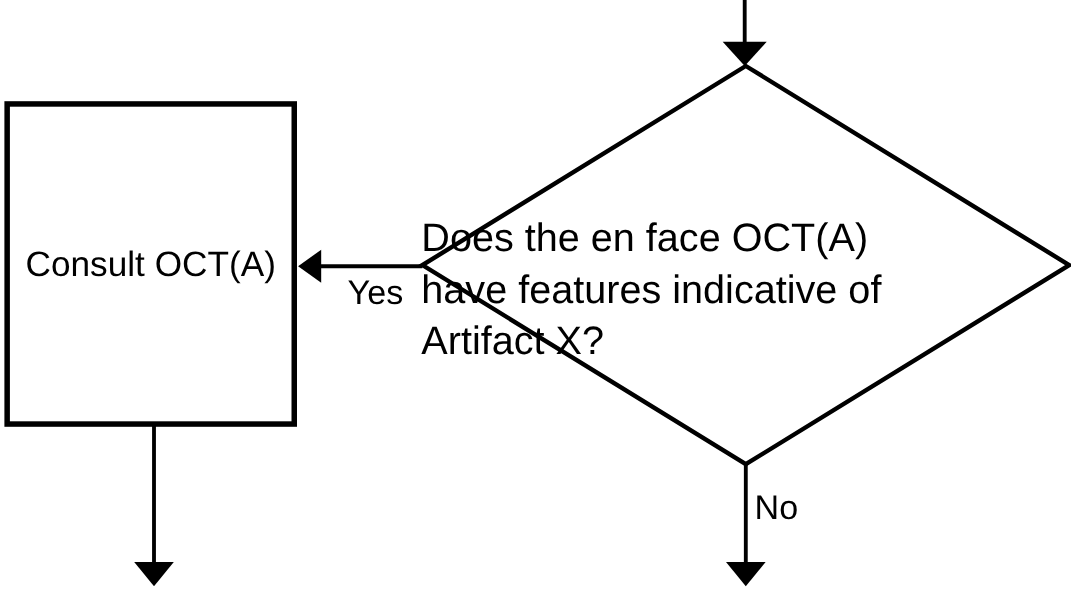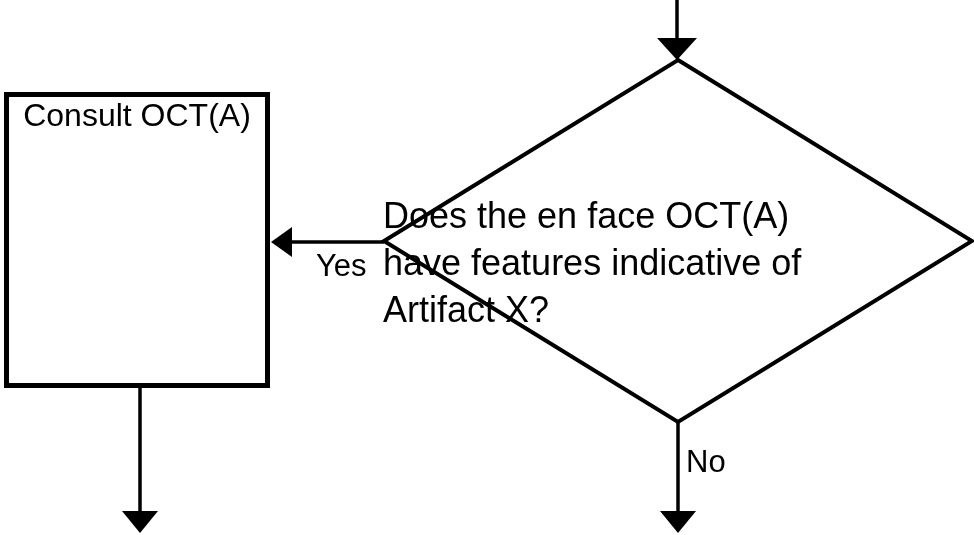--- a/index.html
+++ b/index.html
@@ -42,21 +42,21 @@
     stroke: var(--line-color, #000000);
     stroke-width: 5;
   }
   .box-text {
     position: absolute;
     left: 4px;
     top: 92px;
     width: 266px;
     height: 296px;
     display: flex;
-    flex-direction: row;
+    flex-direction: column;
     justify-content: center;
     text-align: center;
     font-size: 32px;
     line-height: 46px;
     white-space: nowrap;
   }
   .diamond-text {
     position: absolute;
     left: 383px;
     top: 192px;

